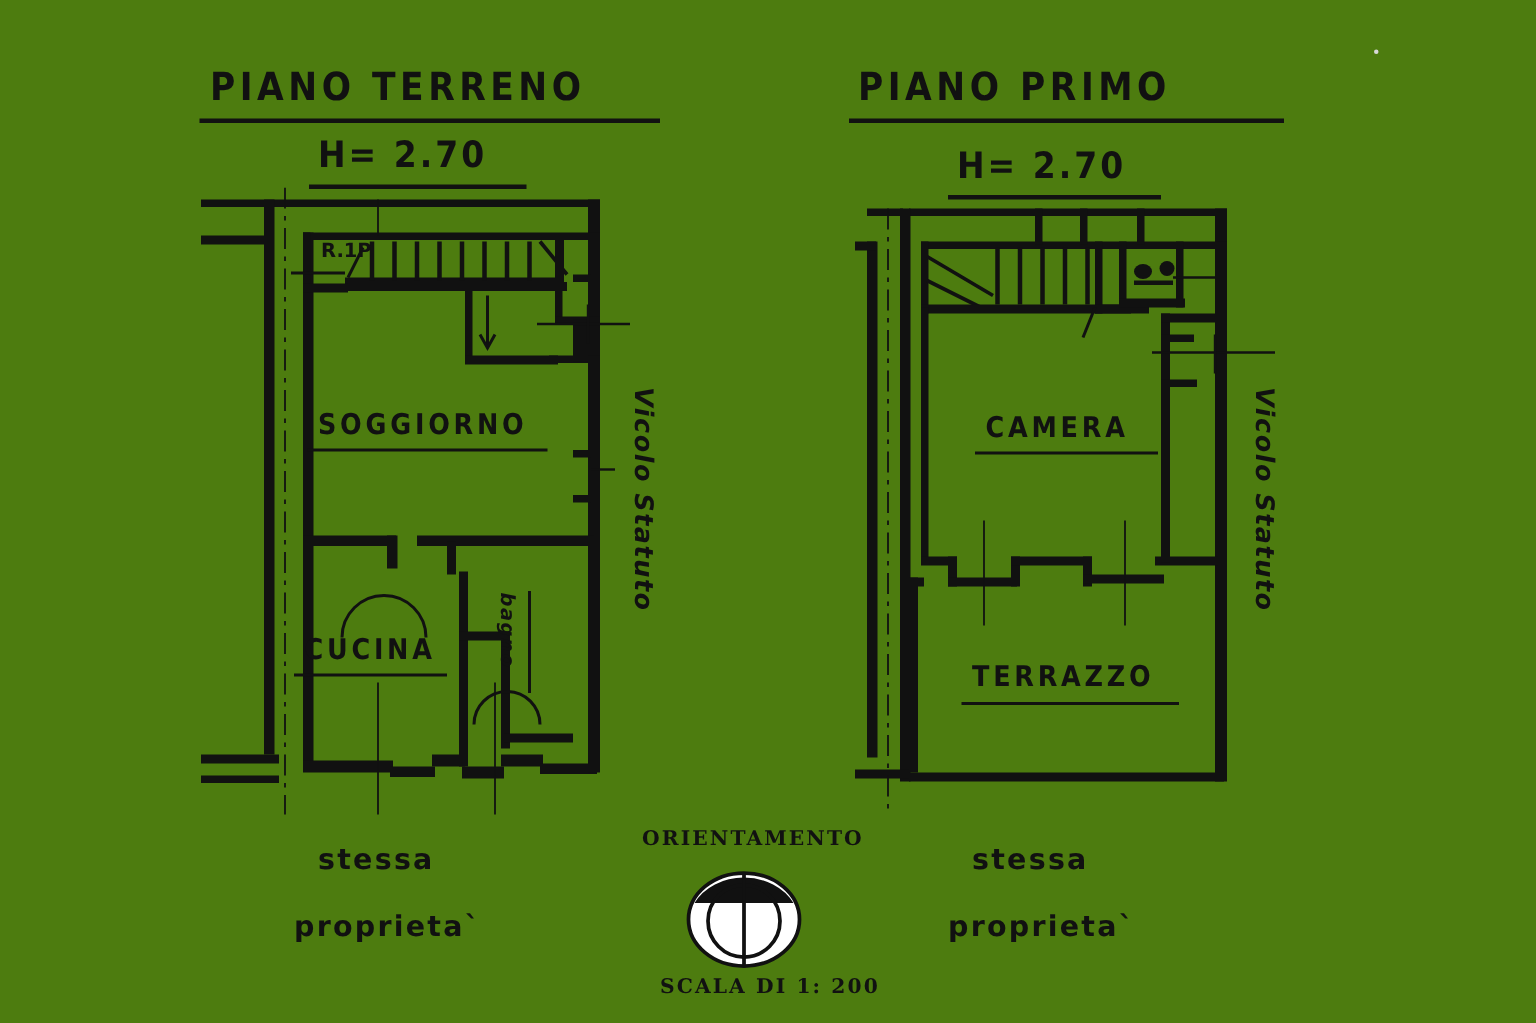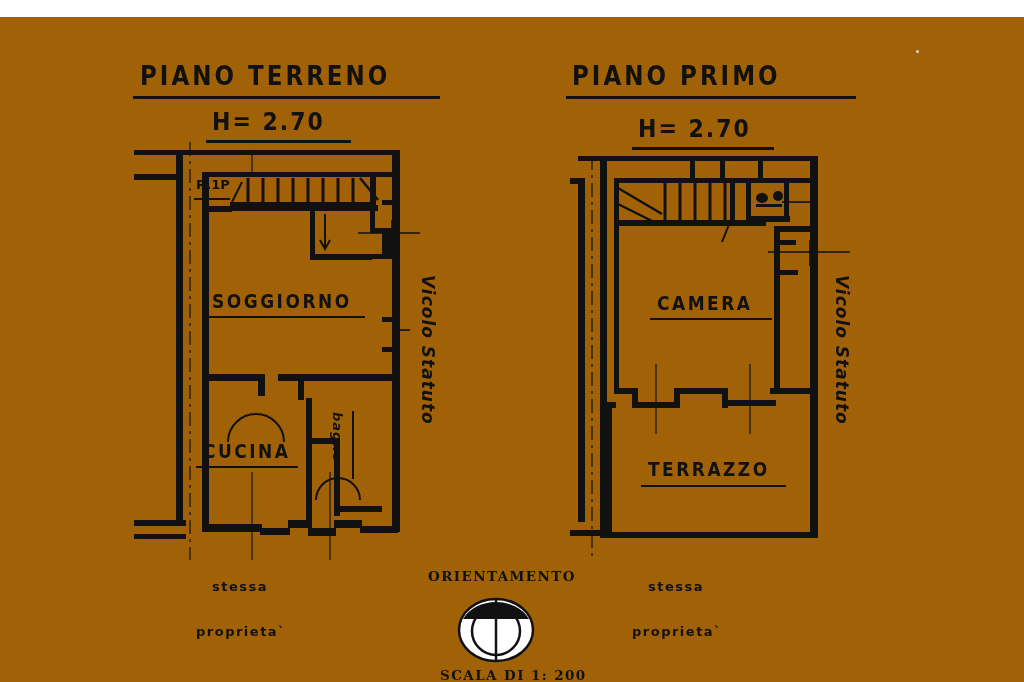--- a/index.html
+++ b/index.html
@@ -5,21 +5,21 @@
 <style>
   html,body{margin:0;padding:0;background:#fff;}
   body{
     width:1024px;height:682px;
     font-family:"Liberation Sans", sans-serif;
     color:#000;
     overflow:hidden;
     position:relative;
     -webkit-font-smoothing:none;
   }
-  #sheet{position:absolute;inset:0;background:#a16207;margin-top:17px;}
+  #sheet{position:absolute;inset:0;background:#4d7c0f;}
 
   
   .hand{
     font-family:"DejaVu Sans", sans-serif;
     font-weight:700;
     letter-spacing:2px;
     color:#111;
     white-space:nowrap;
     line-height:1;
   }
@@ -37,21 +37,21 @@
   }
   .hand-room{
     font-size:17px;
     letter-spacing:2.5px;
     transform:scaleY(1.12);
     transform-origin:left center;
   }
   .hand-note{
     font-family:"DejaVu Sans", sans-serif;
     font-weight:600;
-    font-size:13px;
+    font-size:19px;
     letter-spacing:1.5px;
     white-space:nowrap;
     color:#111;
   }
   .serif-legend{
     font-family:"DejaVu Serif", serif;
     font-weight:700;
     font-size:13.5px;
     letter-spacing:1.4px;
     white-space:nowrap;
@@ -215,21 +215,21 @@
 
   <div class="hand hand-room" style="position:absolute;left:212px;top:276px;">SOGGIORNO</div>
   <div class="underline-rule" style="left:205px;top:299px;width:160px;height:2px;"></div>
 
   <div class="hand hand-room" style="position:absolute;left:203px;top:426px;">CUCINA</div>
   <div class="underline-rule" style="left:196px;top:449px;width:102px;height:2px;"></div>
 
   <div class="vert-label" style="position:absolute;left:345px;top:395px;transform:rotate(90deg);font-style:italic;">bagno</div>
   <div class="underline-rule" style="left:352px;top:394px;width:2px;height:68px;"></div>
 
-  <div class="tiny-scribble" style="position:absolute;left:196px;top:160px;">R.1P</div>
+  <div class="tiny-scribble" style="position:absolute;left:214px;top:160px;">R.1P</div>
   <div class="underline-rule" style="left:194px;top:181px;width:36px;height:2px;"></div>
 
   <div class="street" style="position:absolute;left:438px;top:258px;transform:rotate(90deg);">Vicolo  Statuto</div>
 
   <div class="hand-note" style="position:absolute;left:212px;top:562px;">stessa</div>
   <div class="hand-note" style="position:absolute;left:196px;top:607px;">proprieta`</div>
 
   <div class="hand hand-title" style="position:absolute;left:572px;top:48px;">PIANO    PRIMO</div>
   <div class="underline-rule" style="left:566px;top:79px;width:290px;height:3px;"></div>
 

